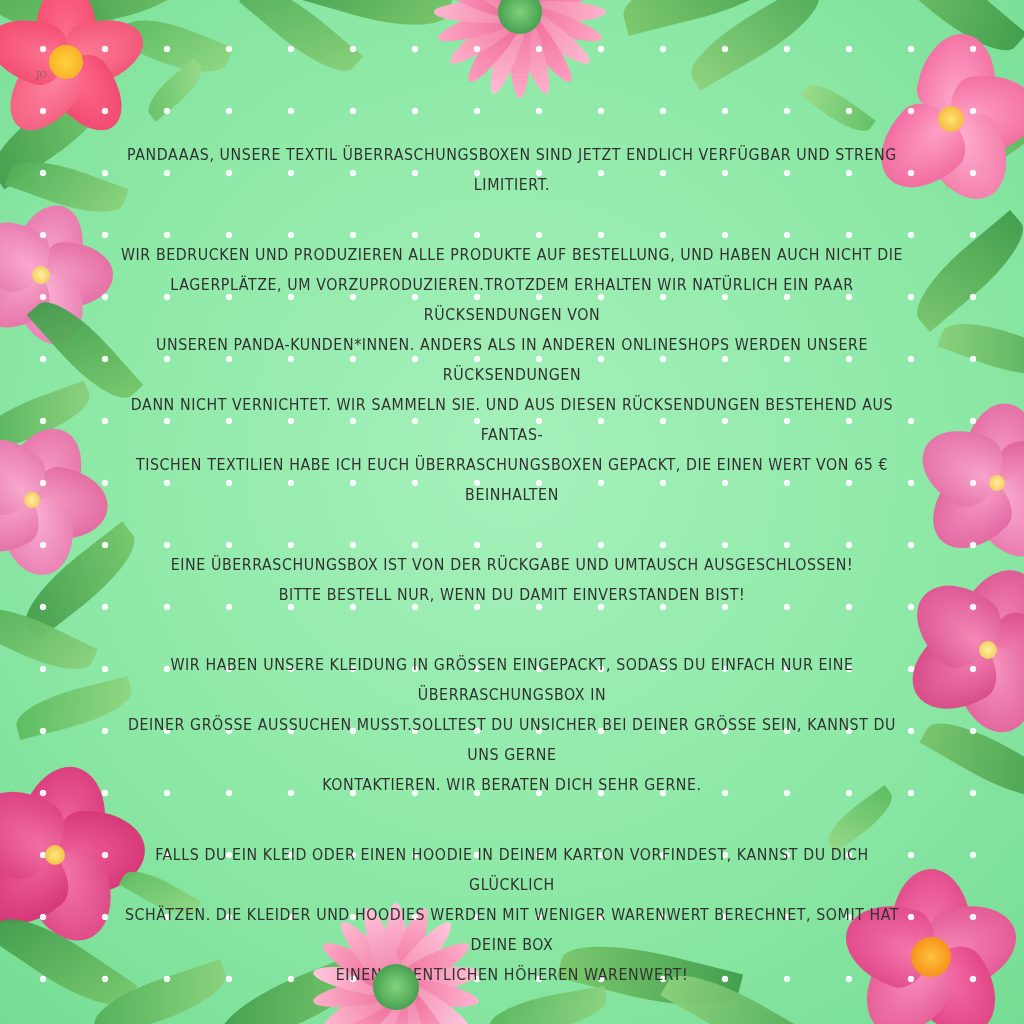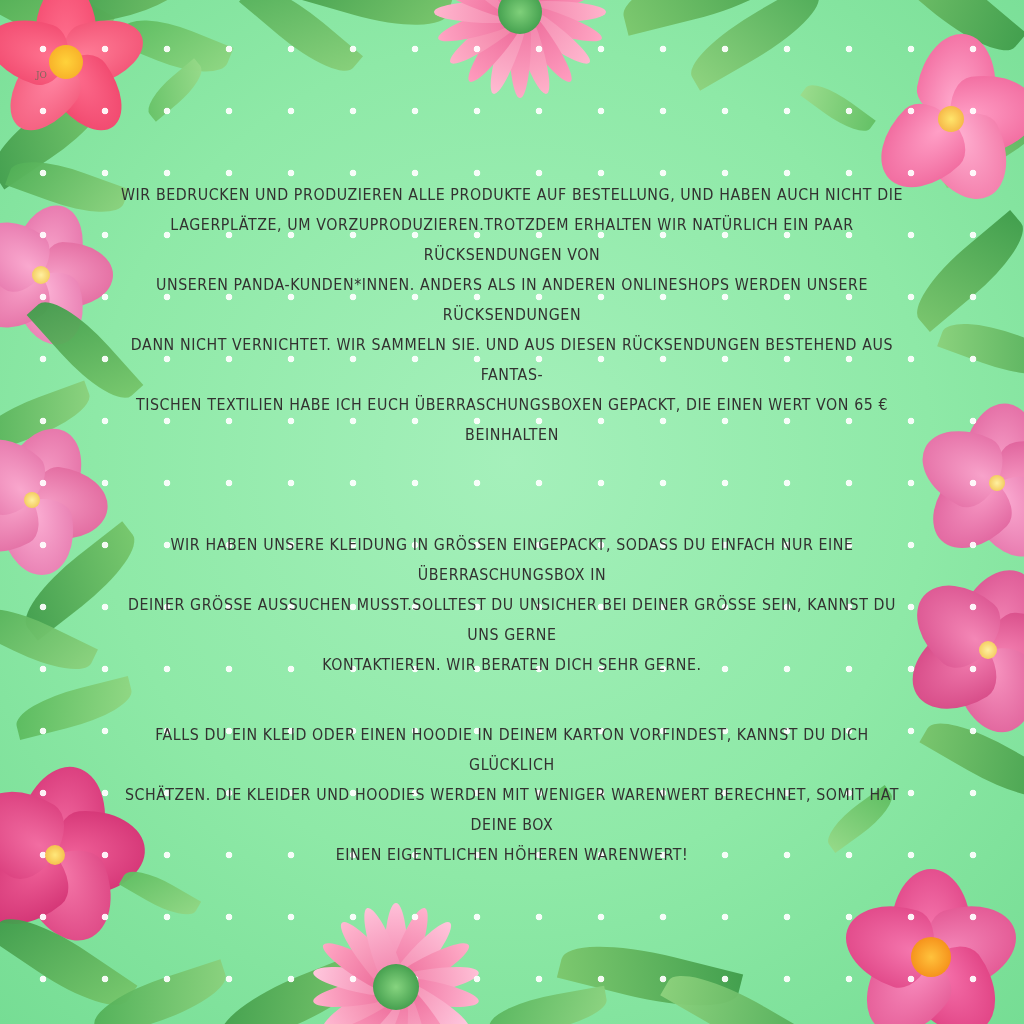--- a/index.html
+++ b/index.html
@@ -259,34 +259,41 @@
     <div class="leaf" style="left:120px; top:880px; width:80px; height:26px; background:linear-gradient(120deg,#5bbb5e,#96d987); transform:rotate(30deg);"></div>
     <div class="leaf" style="left:820px; top:806px; width:80px; height:26px; background:linear-gradient(250deg,#5bbb5e,#96d987); transform:rotate(-36deg);"></div>
   </div>
 
   <div class="dots"></div>
 
   <div class="sig">JO</div>
 
   <div class="text-wrap">
 
+    <div>
+      <p class="para">Pandaaas, unsere Textil Überraschungsboxen sind jetzt endlich verfügbar und streng limitiert.</p>
+    </div>
 
     <div class="spacer-lg"></div>
 
 
     <div>
       <p class="para">Wir bedrucken und produzieren alle Produkte auf Bestellung, und haben auch nicht die</p>
       <p class="para">Lagerplätze, um vorzuproduzieren.Trotzdem erhalten wir natürlich ein paar Rücksendungen von</p>
       <p class="para">unseren Panda-Kunden*innen. Anders als in anderen Onlineshops werden unsere Rücksendungen</p>
       <p class="para">dann nicht vernichtet. Wir sammeln sie. Und aus diesen Rücksendungen bestehend aus fantas-</p>
       <p class="para">tischen Textilien habe ich euch Überraschungsboxen gepackt, die einen Wert von 65 € beinhalten</p>
     </div>
 
     <div class="spacer-lg"></div>
 
+    <div>
+      <p class="para">Eine Überraschungsbox ist von der Rückgabe und Umtausch ausgeschlossen!</p>
+      <p class="para">Bitte bestell nur, wenn du damit einverstanden bist!</p>
+    </div>
 
     <div class="spacer-lg"></div>
 
     <div>
       <p class="para">Wir haben unsere Kleidung in Größen eingepackt, sodass du einfach nur eine Überraschungsbox in</p>
       <p class="para">deiner Größe aussuchen musst.Solltest du unsicher bei deiner Größe sein, kannst du uns gerne</p>
       <p class="para">kontaktieren. Wir beraten dich sehr gerne.</p>
     </div>
 
     <div class="spacer-lg"></div>

